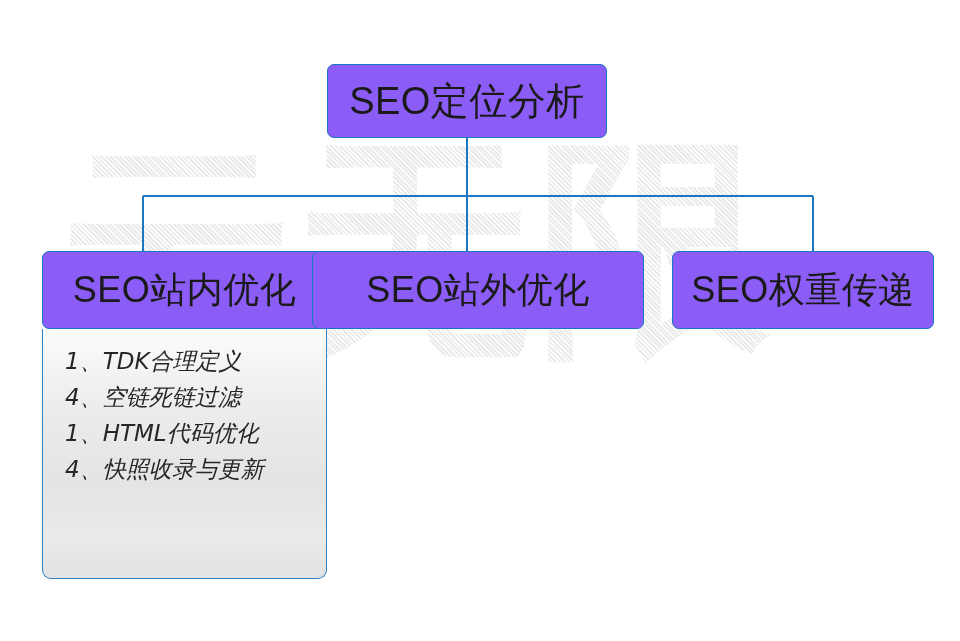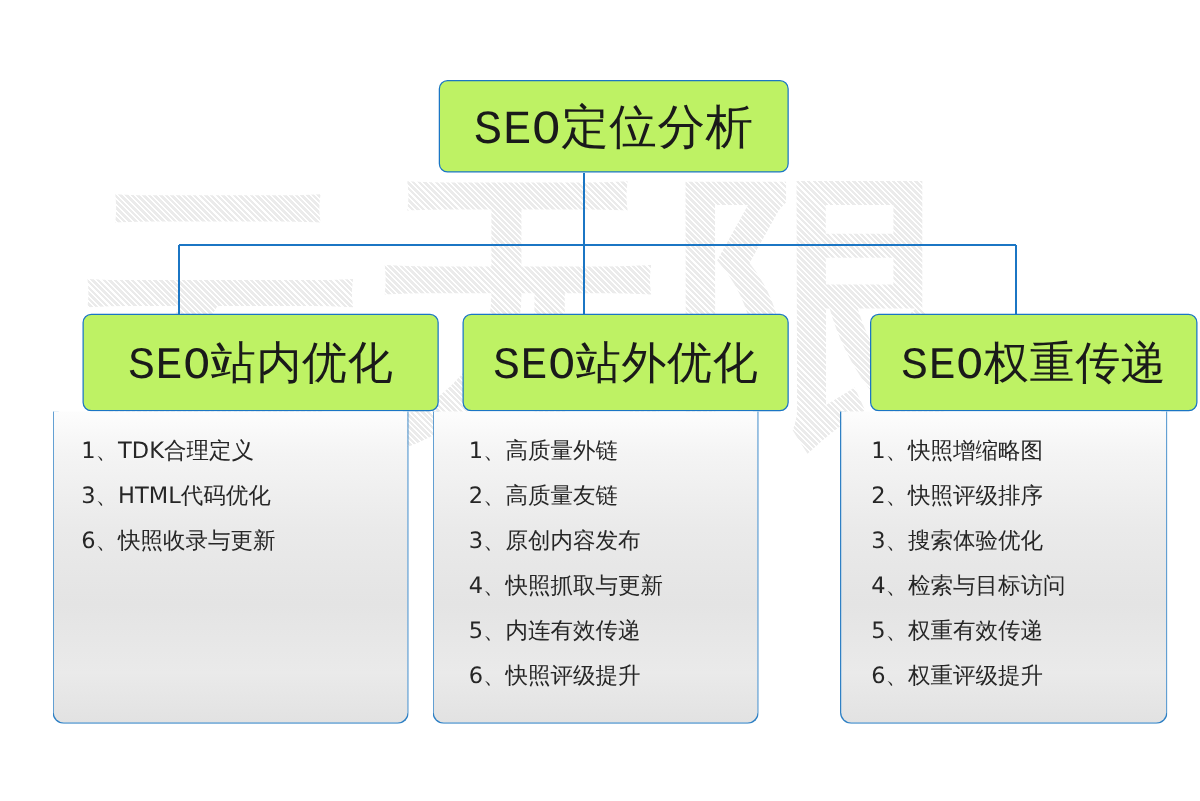--- a/index.html
+++ b/index.html
@@ -78,28 +78,27 @@
 
   
   .node {
     position: absolute;
     z-index: 3;
   }
   .node-head {
     box-sizing: border-box;
     border: 1.4px solid #1b76c4;
     border-radius: 7px;
-    background: #bef264;
+    background: #8b5cf6;
     display: flex;
     align-items: center;
     justify-content: center;
     color: #1a1a1a;
-    font-family: Liberation Mono, monospace;
+    font-family: Liberation Sans, sans-serif;
     white-space: nowrap;
-    margin-left: 24px;
   }
   .node-body {
     box-sizing: border-box;
     border: 1.4px solid #2f80c4;
     border-top: none;
     border-bottom-left-radius: 9px;
     border-bottom-right-radius: 9px;
     background: linear-gradient(to bottom,
         #fdfdfd 0%,
         #f4f4f4 14%,
@@ -109,44 +108,45 @@
         #e2e2e2 100%);
     padding: 14px 0 10px 0;
   }
   .node-list {
     margin: 0;
     padding: 0;
     list-style: none;
   }
   .node-list li {
     font-family: "DejaVu Sans", "Liberation Sans", sans-serif;
-    font-size: 18px;
+    font-size: 23px;
     line-height: 36px;
     color: #262626;
     white-space: nowrap;
+    font-style: italic;
   }
 
   
   #root-node {
     left: 327px;
     top: 64px;
     width: 280px;
     height: 74px;
   }
   #root-node .node-head {
     width: 100%;
     height: 100%;
     font-size: 38px;
     letter-spacing: 0.5px;
   }
 
   
   .branch { top: 251px; }
   #branch-0 { left: 6px;   width: 285px; padding-left: 36px; }
-  #branch-1 { left: 346px; width: 261px; }
+  #branch-1 { left: 312px; width: 332px; }
   #branch-2 { left: 672px; width: 262px; }
 
   .branch .node-head {
     width: 100%;
     height: 78px;
     font-size: 36px;
     letter-spacing: 0.5px;
   }
   .branch .node-body { width: 100%; height: 250px; }
 
@@ -176,47 +176,28 @@
 
   <div class="node" id="root-node">
     <div class="node-head">SEO定位分析</div>
   </div>
 
   <div class="node branch" id="branch-0">
     <div class="node-head">SEO站内优化</div>
     <div class="node-body">
       <ul class="node-list">
         <li>1、TDK合理定义</li>
-        <li>3、HTML代码优化</li>
-        <li>6、快照收录与更新</li>
+        <li>4、空链死链过滤</li>
+        <li>1、HTML代码优化</li>
+        <li>4、快照收录与更新</li>
       </ul>
     </div>
   </div>
 
   <div class="node branch" id="branch-1">
     <div class="node-head">SEO站外优化</div>
-    <div class="node-body">
-      <ul class="node-list">
-        <li>1、高质量外链</li>
-        <li>2、高质量友链</li>
-        <li>3、原创内容发布</li>
-        <li>4、快照抓取与更新</li>
-        <li>5、内连有效传递</li>
-        <li>6、快照评级提升</li>
-      </ul>
-    </div>
   </div>
 
   <div class="node branch" id="branch-2">
     <div class="node-head">SEO权重传递</div>
-    <div class="node-body">
-      <ul class="node-list">
-        <li>1、快照增缩略图</li>
-        <li>2、快照评级排序</li>
-        <li>3、搜索体验优化</li>
-        <li>4、检索与目标访问</li>
-        <li>5、权重有效传递</li>
-        <li>6、权重评级提升</li>
-      </ul>
-    </div>
   </div>
 
 </div>
 
 </body></html>

